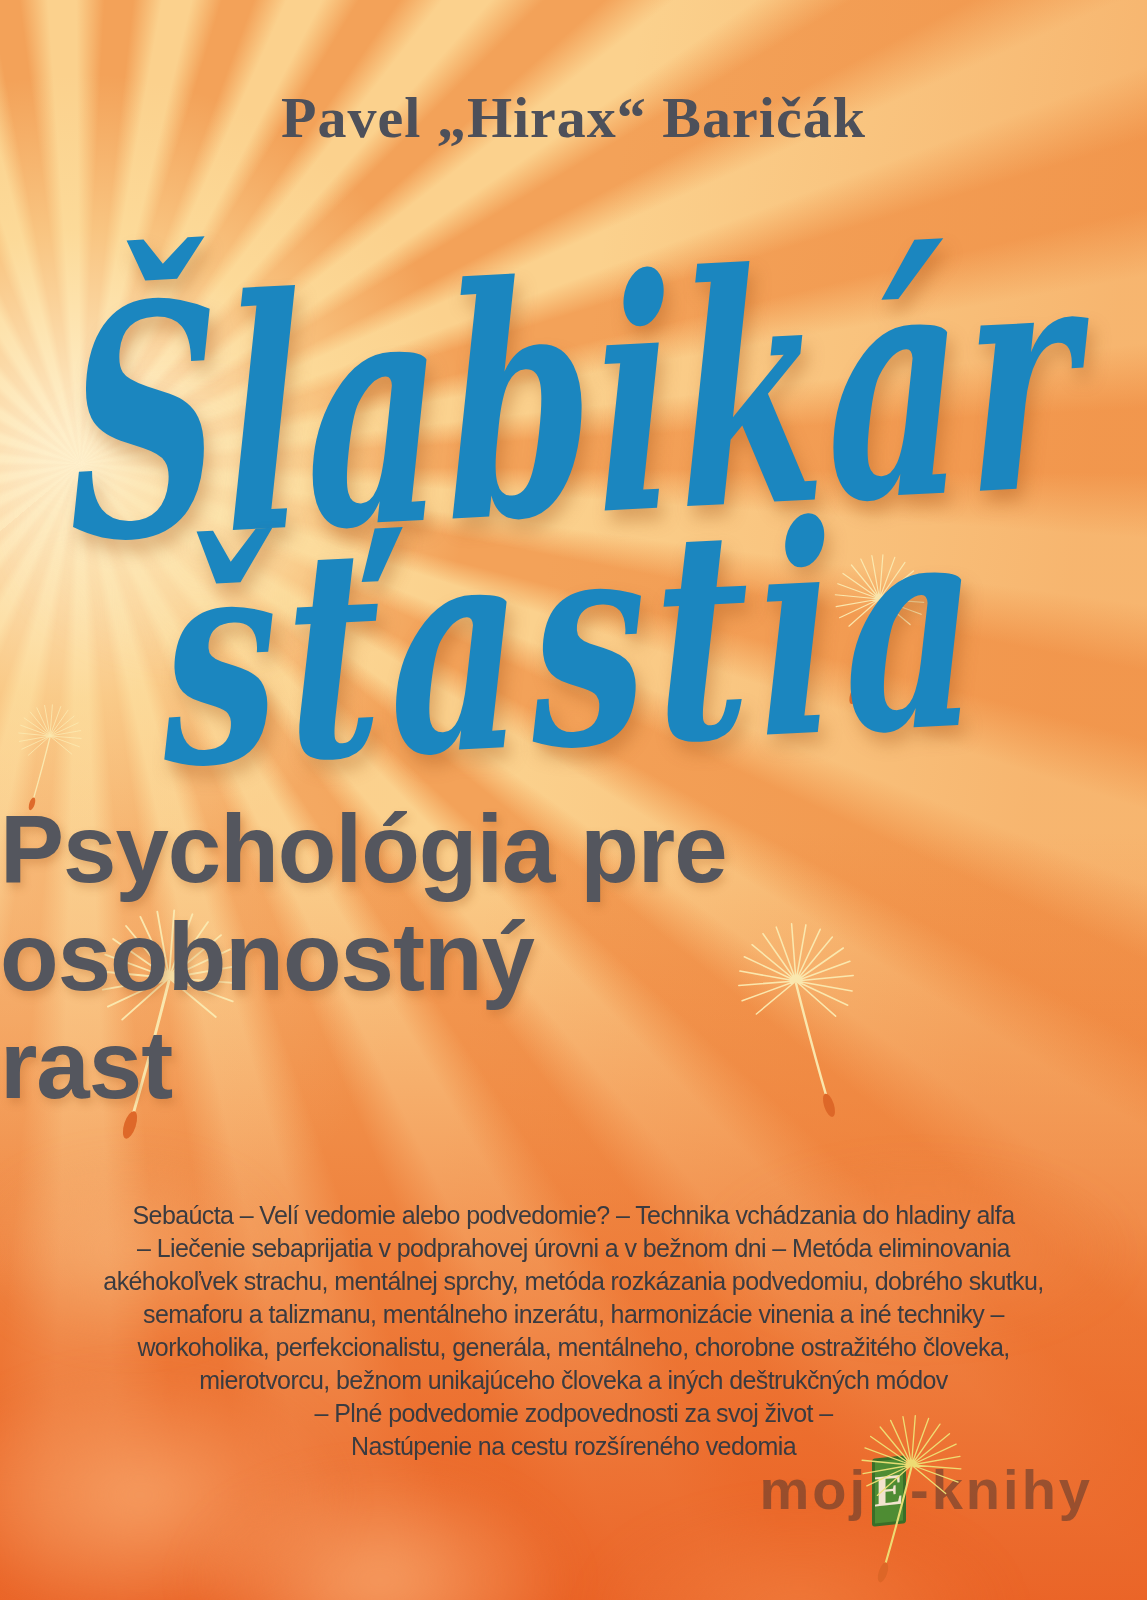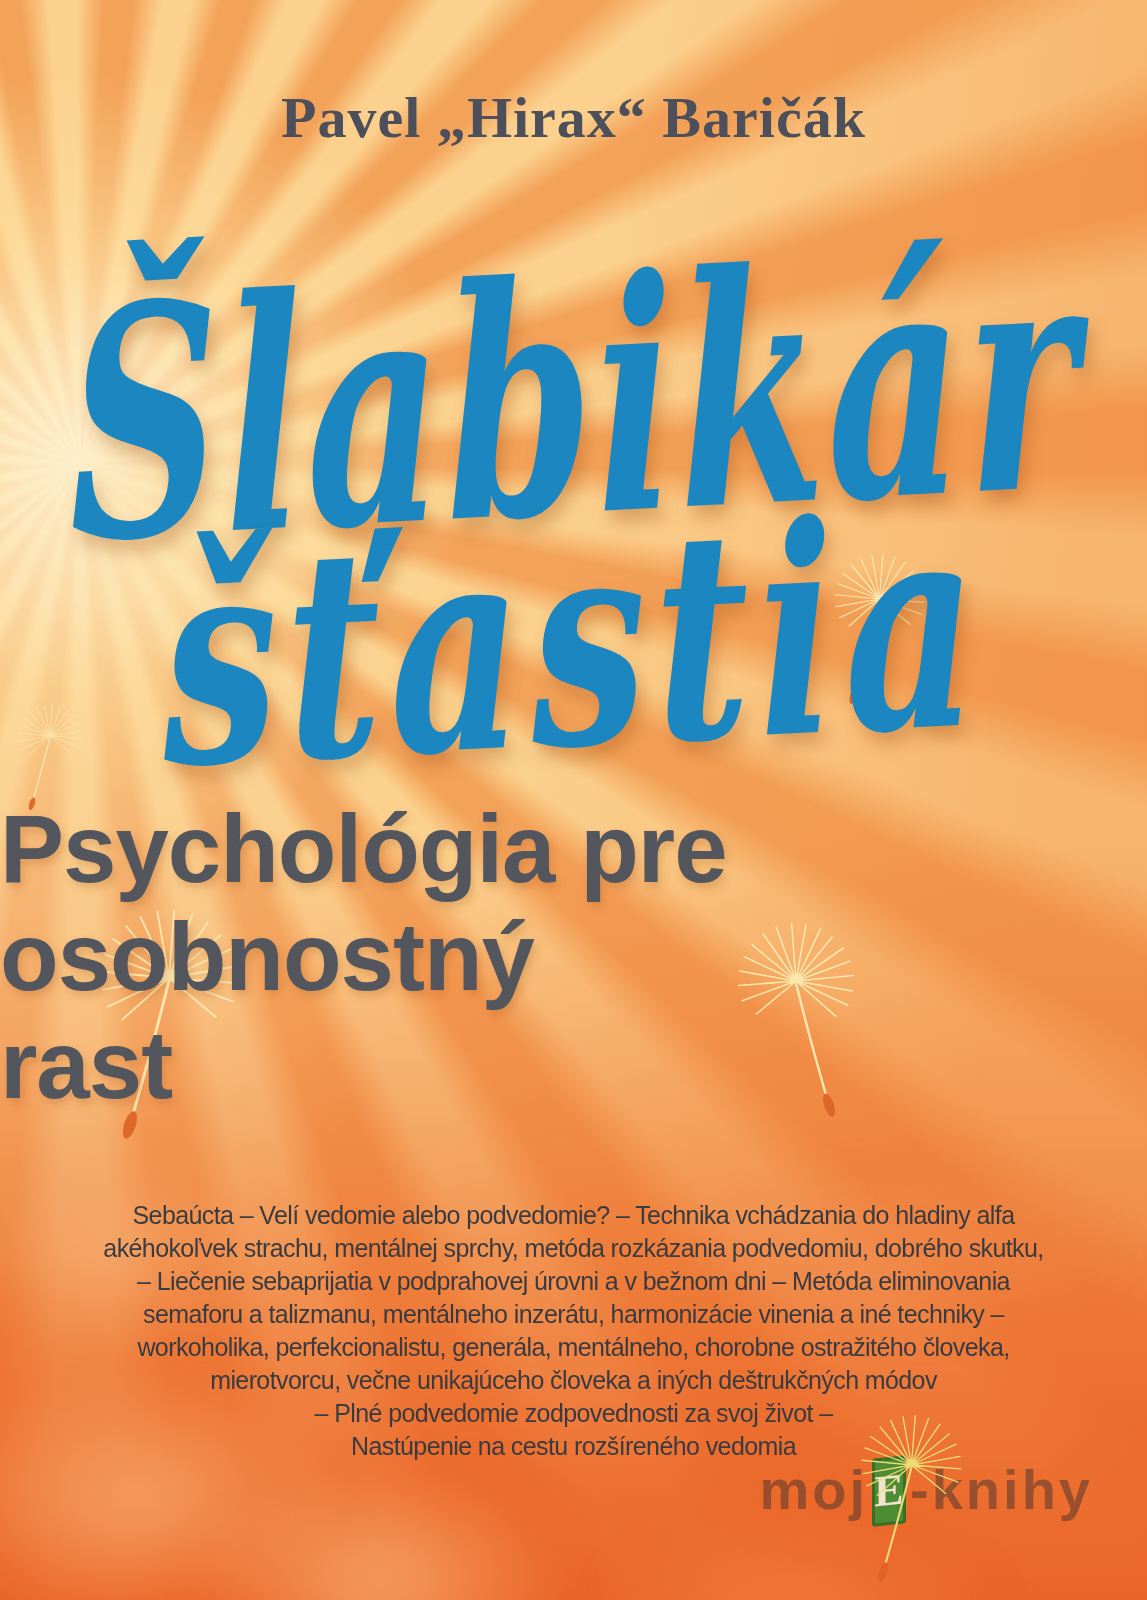--- a/index.html
+++ b/index.html
@@ -127,25 +127,25 @@
   <div class="title-line title-2">šťastia</div>
 
   <div class="subtitle">
     <div>Psychológia pre</div>
     <div>osobnostný</div>
     <div>rast</div>
   </div>
 
   <div class="description">
     <div>Sebaúcta – Velí vedomie alebo podvedomie? – Technika vchádzania do hladiny alfa</div>
+    <div>– Liečenie sebaprijatia v podprahovej úrovni a v bežnom dni – Metóda eliminovania</div>
     <div>akéhokoľvek strachu, mentálnej sprchy, metóda rozkázania podvedomiu, dobrého skutku,</div>
-    <div>– Liečenie sebaprijatia v podprahovej úrovni a v bežnom dni – Metóda eliminovania</div>
     <div>semaforu a talizmanu, mentálneho inzerátu, harmonizácie vinenia a iné techniky –</div>
     <div>workoholika, perfekcionalistu, generála, mentálneho, chorobne ostražitého človeka,</div>
-    <div>mierotvorcu, večne unikajúceho človeka a iných deštrukčných módov</div>
+    <div>mierotvorcu, bežnom unikajúceho človeka a iných deštrukčných módov</div>
     <div>– Plné podvedomie zodpovednosti za svoj život –</div>
     <div>Nastúpenie na cestu rozšíreného vedomia</div>
   </div>
 
   <div class="watermark">
     <span>moj</span>
     <span class="ebook-icon">
       <span class="e">E</span>
     </span>
     <span>-knihy</span>

